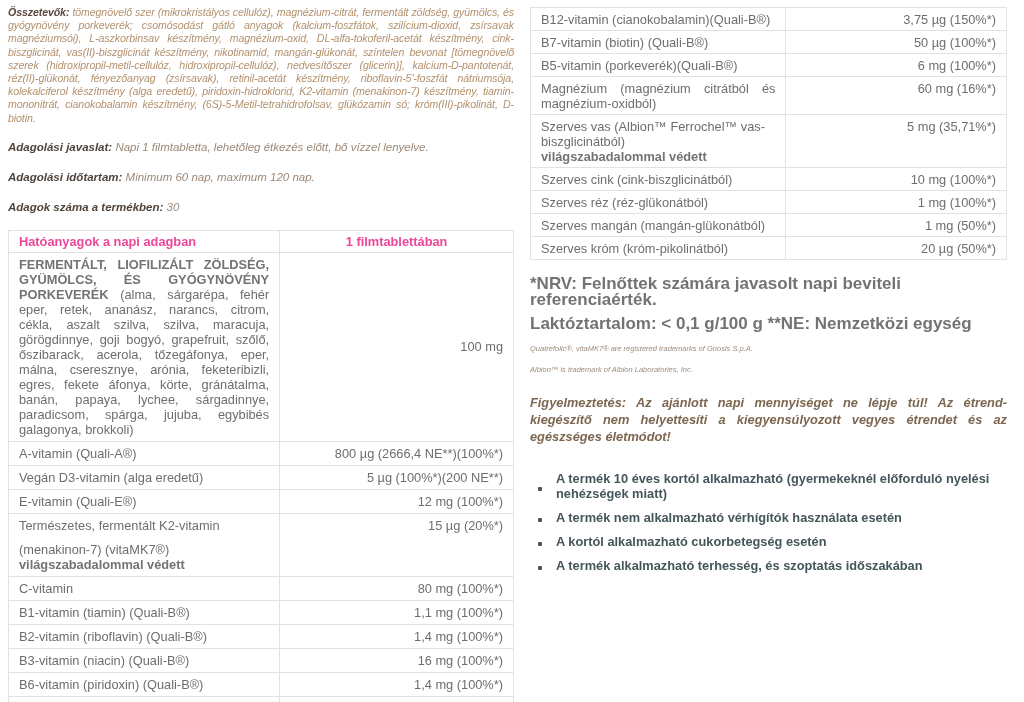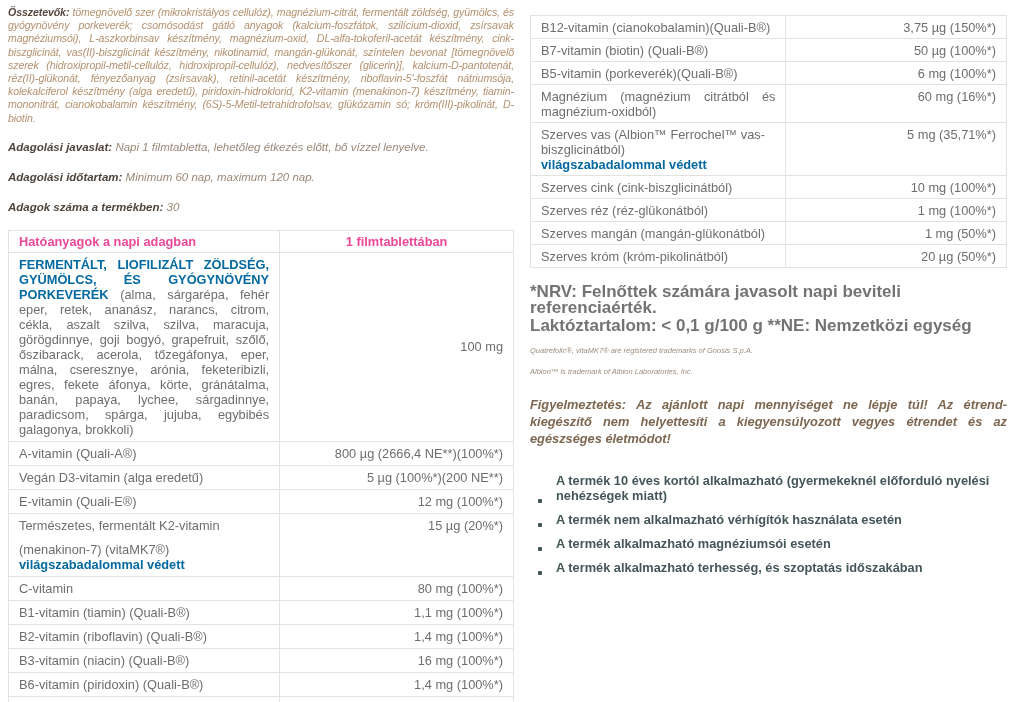--- a/index.html
+++ b/index.html
@@ -17,47 +17,47 @@
     margin:0 0 15px 0;font-style:italic;text-align:justify;
     font-size:10.6px;line-height:13.2px;letter-spacing:-0.1px;color:#b3916e;
   }
   .ingredients strong{color:#57473e;}
 
   
   .dosage p{margin:0 0 16px 0;font-style:italic;font-size:11.5px;line-height:14px;color:#9b8877;}
   .dosage strong{color:#4e443c;}
 
   
-  table{border-collapse:collapse;width:100%;table-layout:fixed;margin-top:8px;}
+  table{border-collapse:collapse;width:100%;table-layout:fixed;}
   th,td{border:1px solid #e2e2e2;font-size:12.8px;line-height:15px;color:#6e6e6e;vertical-align:top;}
   th{font-weight:bold;color:#ec4899;padding:3px 10px;}
   th.h-name{text-align:left;width:54%;}
   th.h-value{text-align:center;width:46%;}
   td{padding:4px 10px;}
   td.cell-name{width:54%;}
   td.cell-name.justify{text-align:justify;}
   td.cell-value{width:46%;text-align:right;}
   td.v-mid{vertical-align:middle;}
-  td strong{color:#0369a1;}
+  td strong{color:#737373;}
   .pgap{display:block;height:9px;}
   .tbl-right td{padding:3.5px 10px;}
 
   
   .note{margin:16px 0 0 0;font-weight:bold;font-size:17px;line-height:16px;color:#737373;}
-  .note + .note{margin-top:2px;}
+  .note + .note{margin-top:8px;}
   .tm{margin:12px 0 0 0;font-style:italic;font-size:7.5px;line-height:9px;color:#9d8d7d;}
   .warning{
     margin:20px 0 0 0;font-style:italic;font-weight:bold;font-size:12.8px;
     line-height:17px;color:#7d6750;text-align:justify;
   }
 
   
   .bullets{margin:26px 0 0 0;padding:0 0 0 8px;list-style:none;}
   .bullets li{
-    display:flex;align-items:flex-end;margin:0 0 9px 0;
+    display:flex;align-items:center;margin:0 0 9px 0;
     font-weight:bold;font-size:12.8px;line-height:15px;color:#44565a;
   }
   .bullet-icon{
     flex:0 0 auto;width:4px;height:4px;margin:5px 14px 0 0;
     background:#44565a;border-radius:1px;display:inline-block;
   }
 </style>
 </head>
 <body>
 
@@ -181,21 +181,21 @@
         <li>
           <span class="bullet-icon"></span>
           <span>A termék 10 éves kortól alkalmazható (gyermekeknél előforduló nyelési nehézségek miatt)</span>
         </li>
         <li>
           <span class="bullet-icon"></span>
           <span>A termék nem alkalmazható vérhígítók használata esetén</span>
         </li>
         <li>
           <span class="bullet-icon"></span>
-          <span>A termék alkalmazható magnéziumsói esetén</span>
+          <span>A kortól alkalmazható cukorbetegség esetén</span>
         </li>
         <li>
           <span class="bullet-icon"></span>
           <span>A termék alkalmazható terhesség, és szoptatás időszakában</span>
         </li>
       </ul>
   </div>
 
 </div>
 

